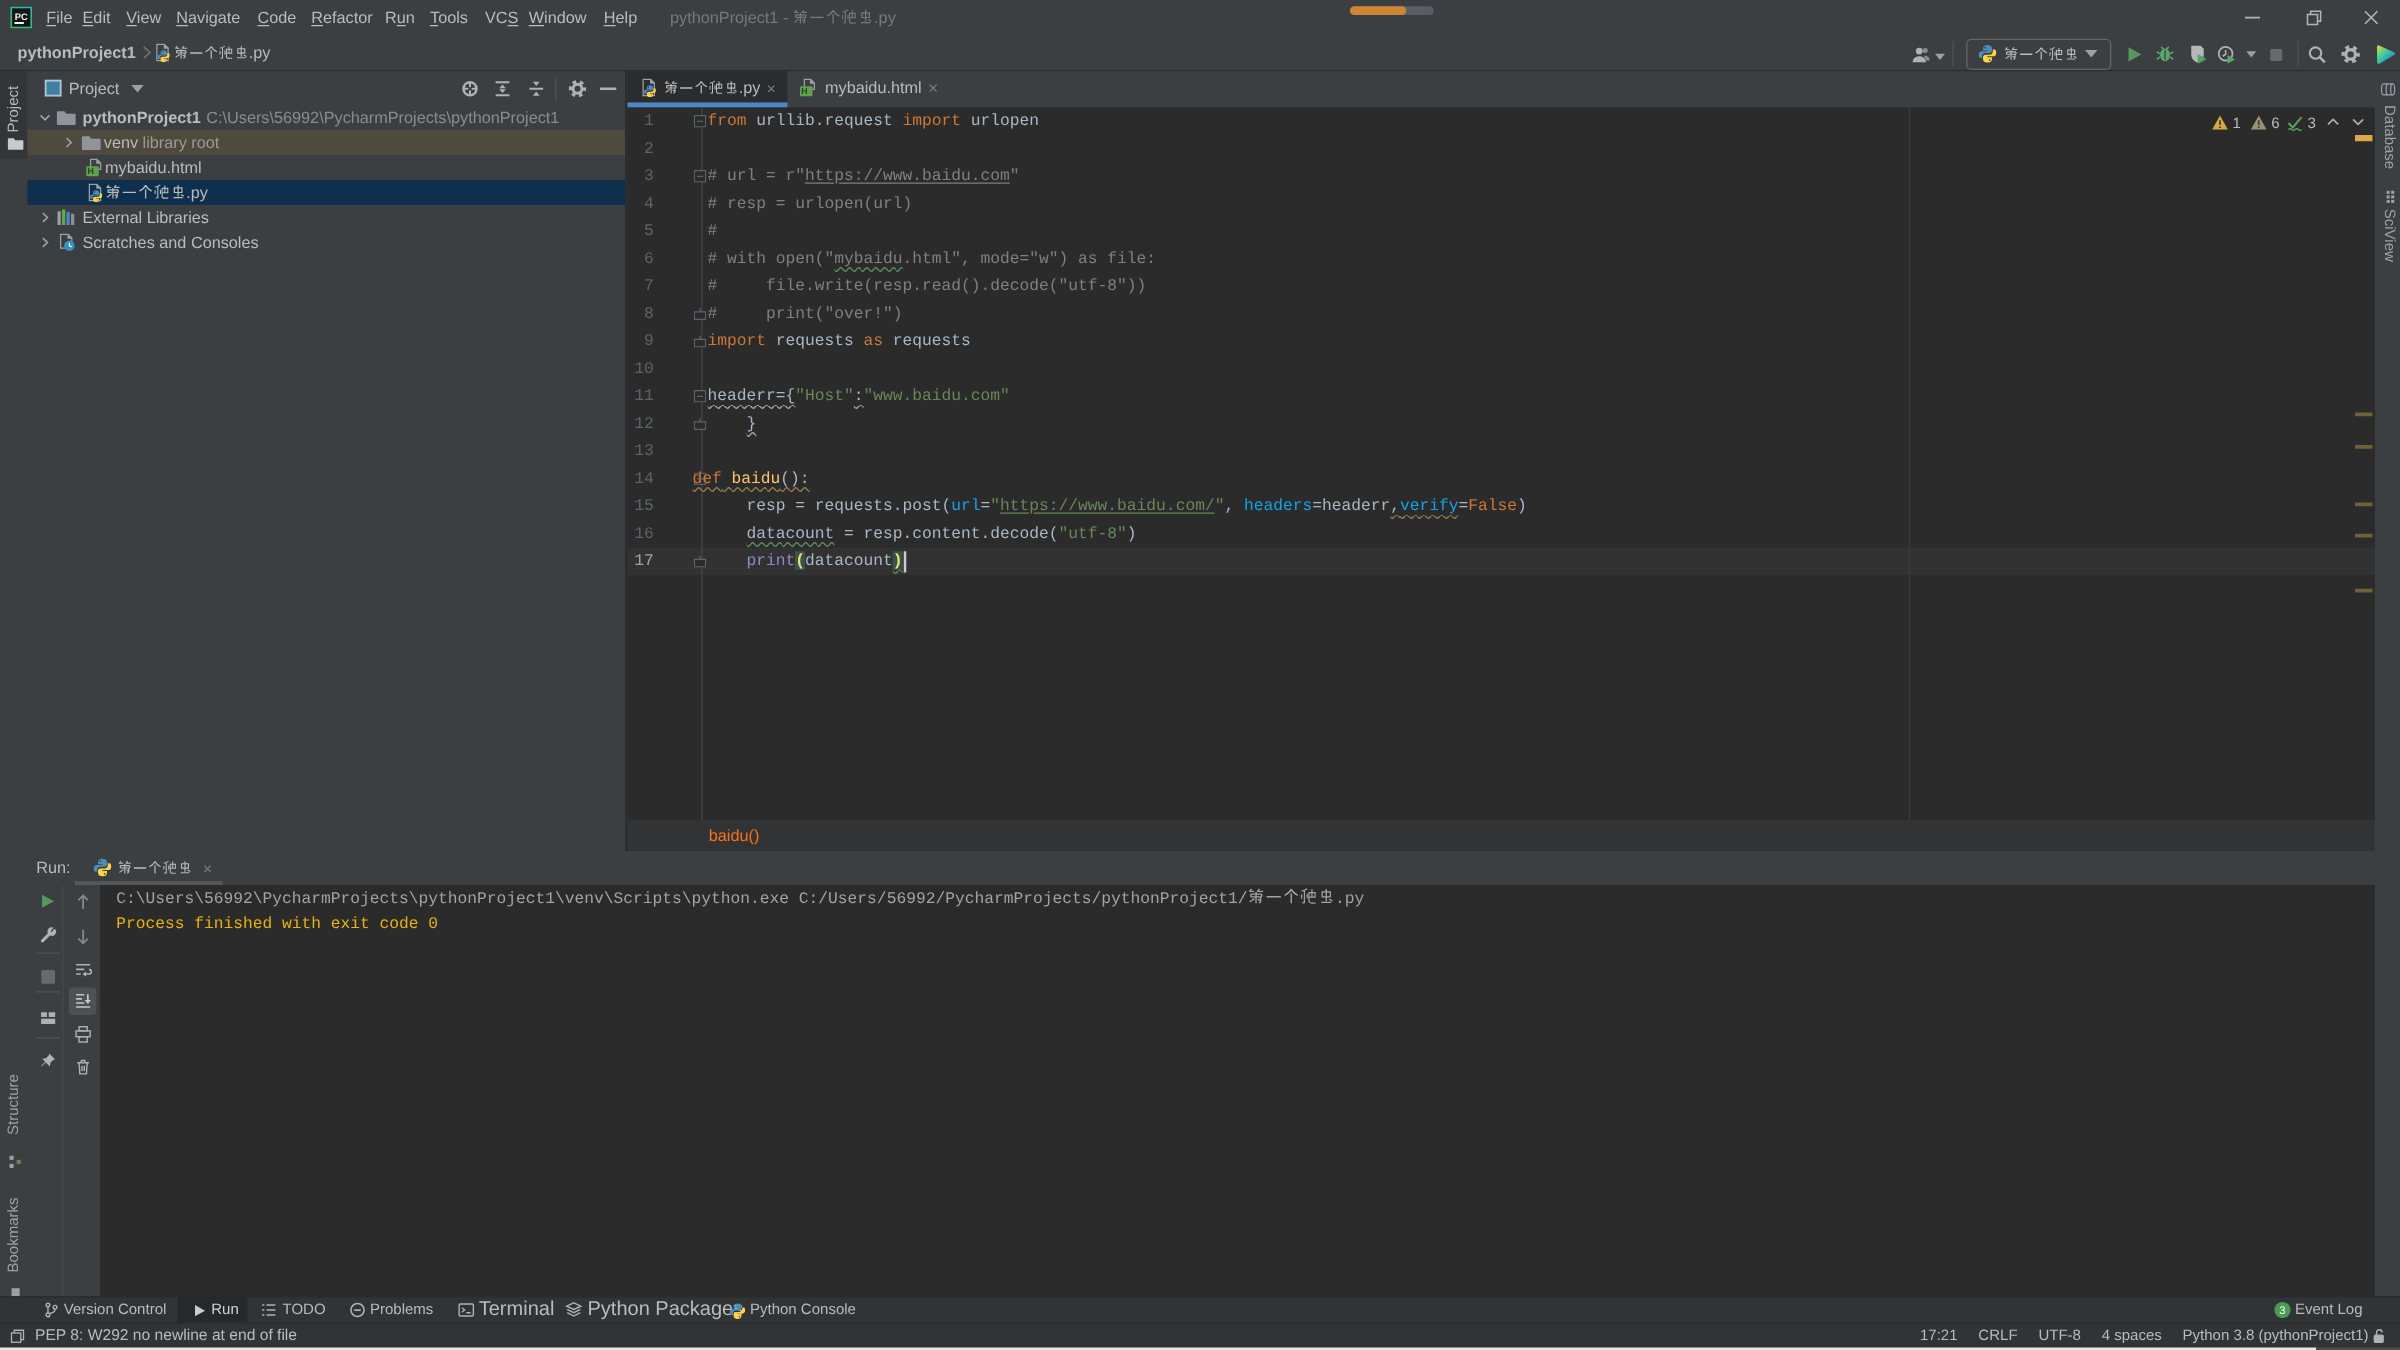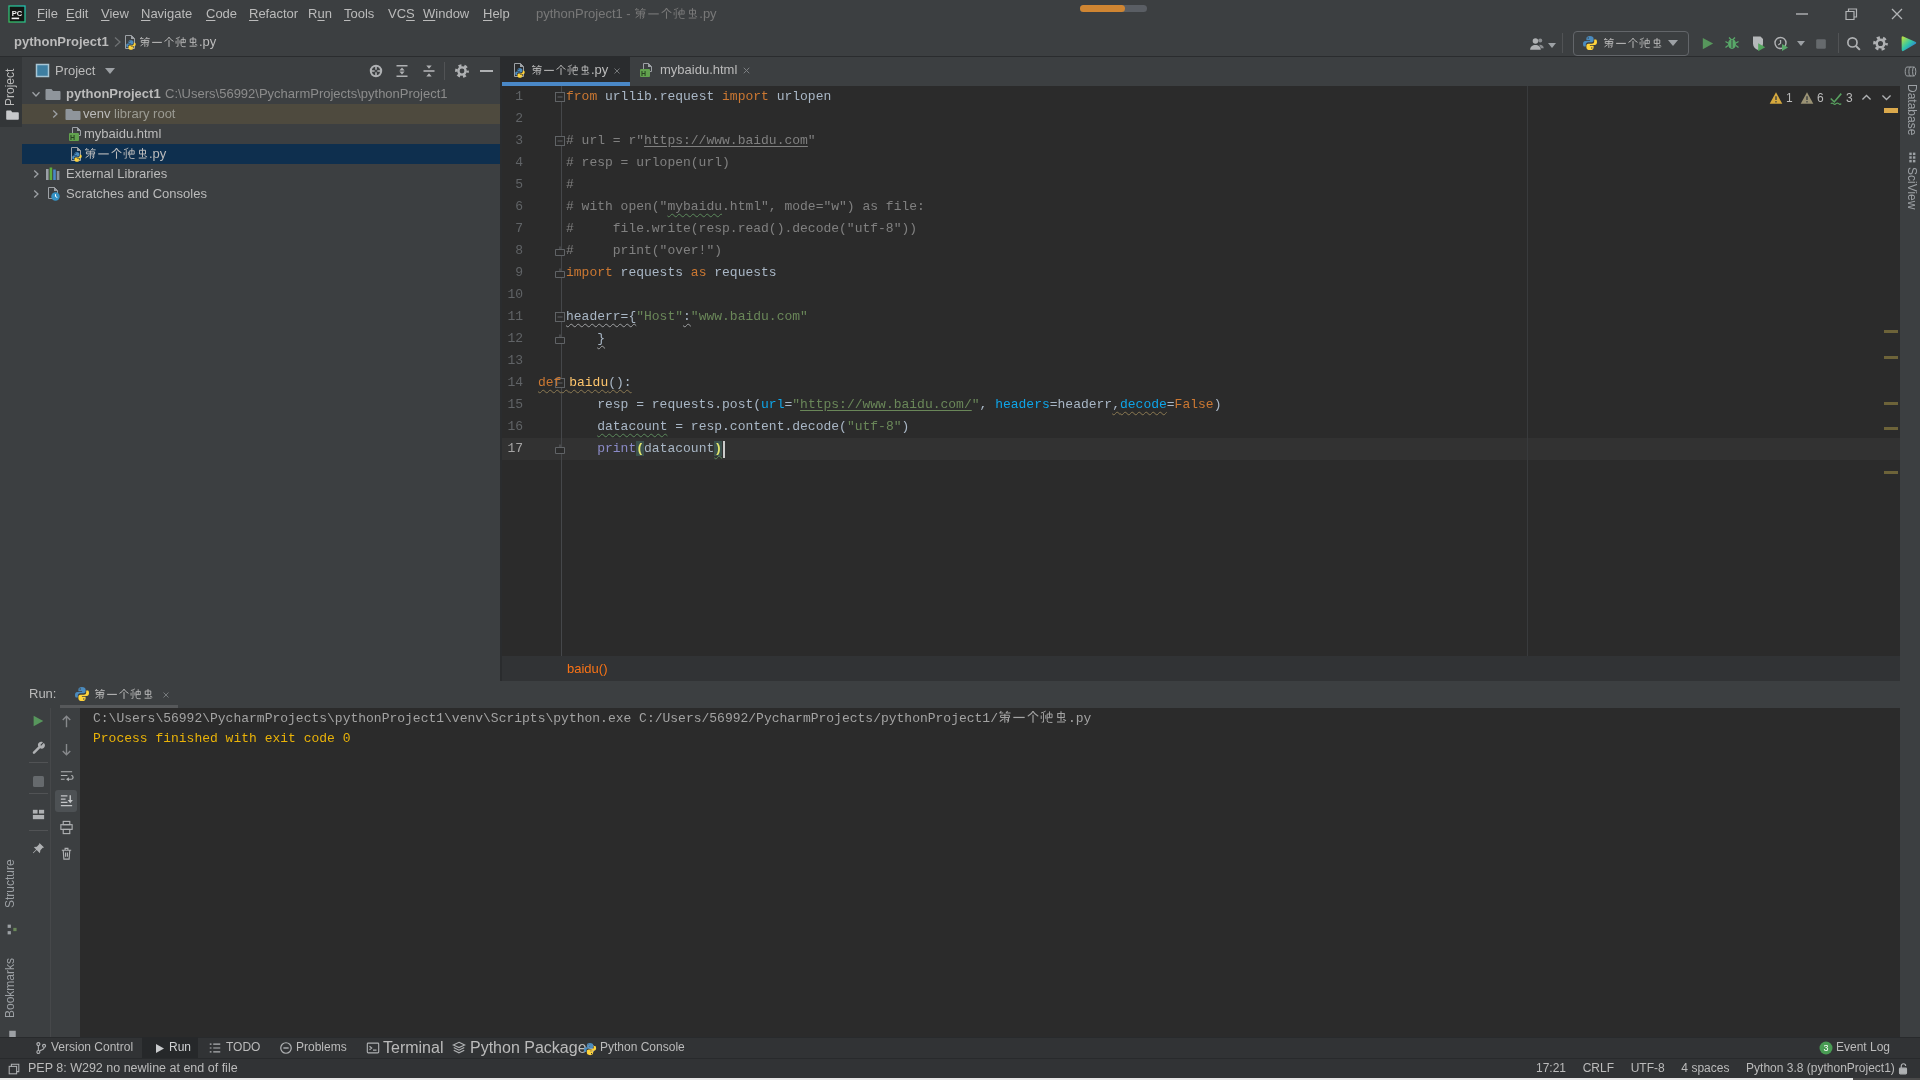--- a/index.html
+++ b/index.html
@@ -548,22 +548,22 @@
 <div class="a mono" style="left:566px;top:86px;height:22px;line-height:22px;color:#a9b7c6;"><span class="kw">from</span> urllib.request <span class="kw">import</span> urlopen</div>
 <div class="a mono cmt" style="left:566px;top:130px;height:22px;line-height:22px;"># url = r"<span class="lnk">https://www.baidu.com</span>"</div>
 <div class="a mono cmt" style="left:566px;top:152px;height:22px;line-height:22px;"># resp = urlopen(url)</div>
 <div class="a mono cmt" style="left:566px;top:174px;height:22px;line-height:22px;">#</div>
 <div class="a mono cmt" style="left:566px;top:196px;height:22px;line-height:22px;"># with open("<span class="wvg">mybaidu</span>.html", mode="w") as file:</div>
 <div class="a mono cmt" style="left:566px;top:218px;height:22px;line-height:22px;">#     file.write(resp.read().decode("utf-8"))</div>
 <div class="a mono cmt" style="left:566px;top:240px;height:22px;line-height:22px;">#     print("over!")</div>
 <div class="a mono" style="left:566px;top:262px;height:22px;line-height:22px;color:#a9b7c6;"><span class="kw">import</span> requests <span class="kw">as</span> requests</div>
 <div class="a mono" style="left:566px;top:306px;height:22px;line-height:22px;color:#a9b7c6;"><span class="wvgr">headerr={</span><span class="str">"Host"</span><span class="wvgr">:</span><span class="str">"www.baidu.com"</span></div>
 <div class="a mono" style="left:566px;top:328px;height:22px;line-height:22px;color:#a9b7c6;">    <span class="wvgr">}</span></div>
-<div class="a mono" style="left:538px;top:372px;height:22px;line-height:22px;color:#a9b7c6;"><span class="wvy"><span class="kw">def</span> <span class="fn">baidu</span>():</span></div>
-<div class="a mono" style="left:566px;top:394px;height:22px;line-height:22px;color:#a9b7c6;">    resp = requests.post(<span class="prm">url</span>=<span class="str">"<span class="lnk">https://www.baidu.com/</span>"</span>, <span class="prm">headers</span>=headerr<span class="wvy">,<span class="prm">decode</span></span>=<span class="kw">False</span>)</div>
+<div class="a mono" style="left:554px;top:372px;height:22px;line-height:22px;color:#a9b7c6;"><span class="wvy"><span class="kw">def</span> <span class="fn">baidu</span>():</span></div>
+<div class="a mono" style="left:566px;top:394px;height:22px;line-height:22px;color:#a9b7c6;">    resp = requests.post(<span class="prm">url</span>=<span class="str">"<span class="lnk">https://www.baidu.com/</span>"</span>, <span class="prm">headers</span>=headerr<span class="wvy">,<span class="prm">verify</span></span>=<span class="kw">False</span>)</div>
 <div class="a mono" style="left:566px;top:416px;height:22px;line-height:22px;color:#a9b7c6;">    <span class="wvg">datacount</span> = resp.content.decode(<span class="str">"utf-8"</span>)</div>
 <div class="a mono" style="left:566px;top:438px;height:22px;line-height:22px;color:#a9b7c6;">    <span style="color:#8b8bc8">print</span><span style="background:#3b514d;color:#e3e66e;font-weight:bold">(</span>datacount<span class="wvg" style="background:#3b514d;color:#e3e66e;font-weight:bold">)</span></div>
 <div class="a" style="left:723px;top:441px;width:2px;height:17px;background:#cccccc;"></div>
 
 <svg class="a" style="left:1769px;top:91px" width="14" height="14">
     <use href="#warntri"></use>
   </svg>
 <div class="a ui" style="left:1786px;top:90px;height:16px;line-height:16px;font-size:12px;">1</div>
 <svg class="a" style="left:1800px;top:91px" width="14" height="14">
     <use href="#warntri2"></use>

